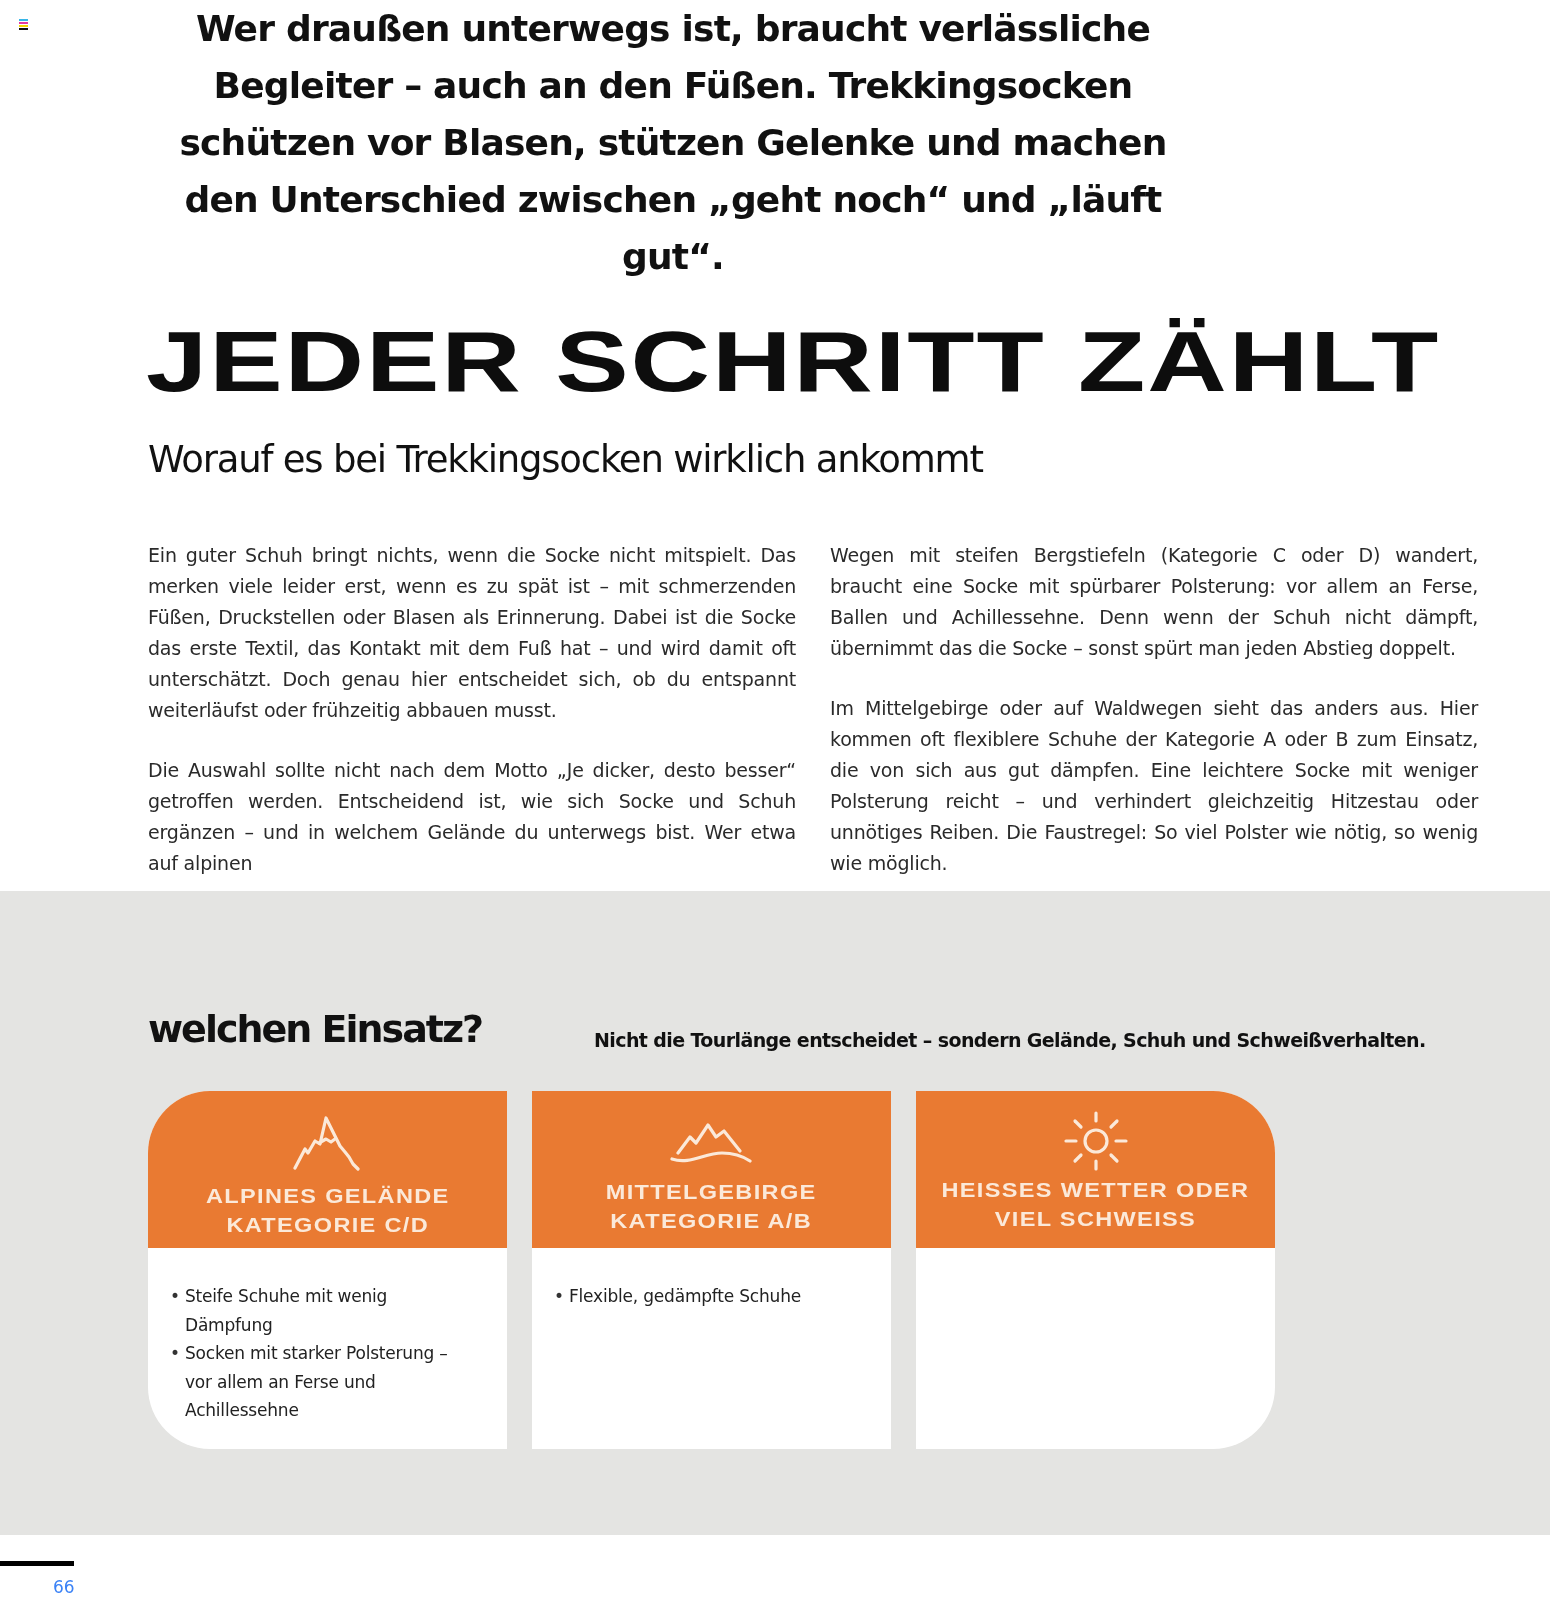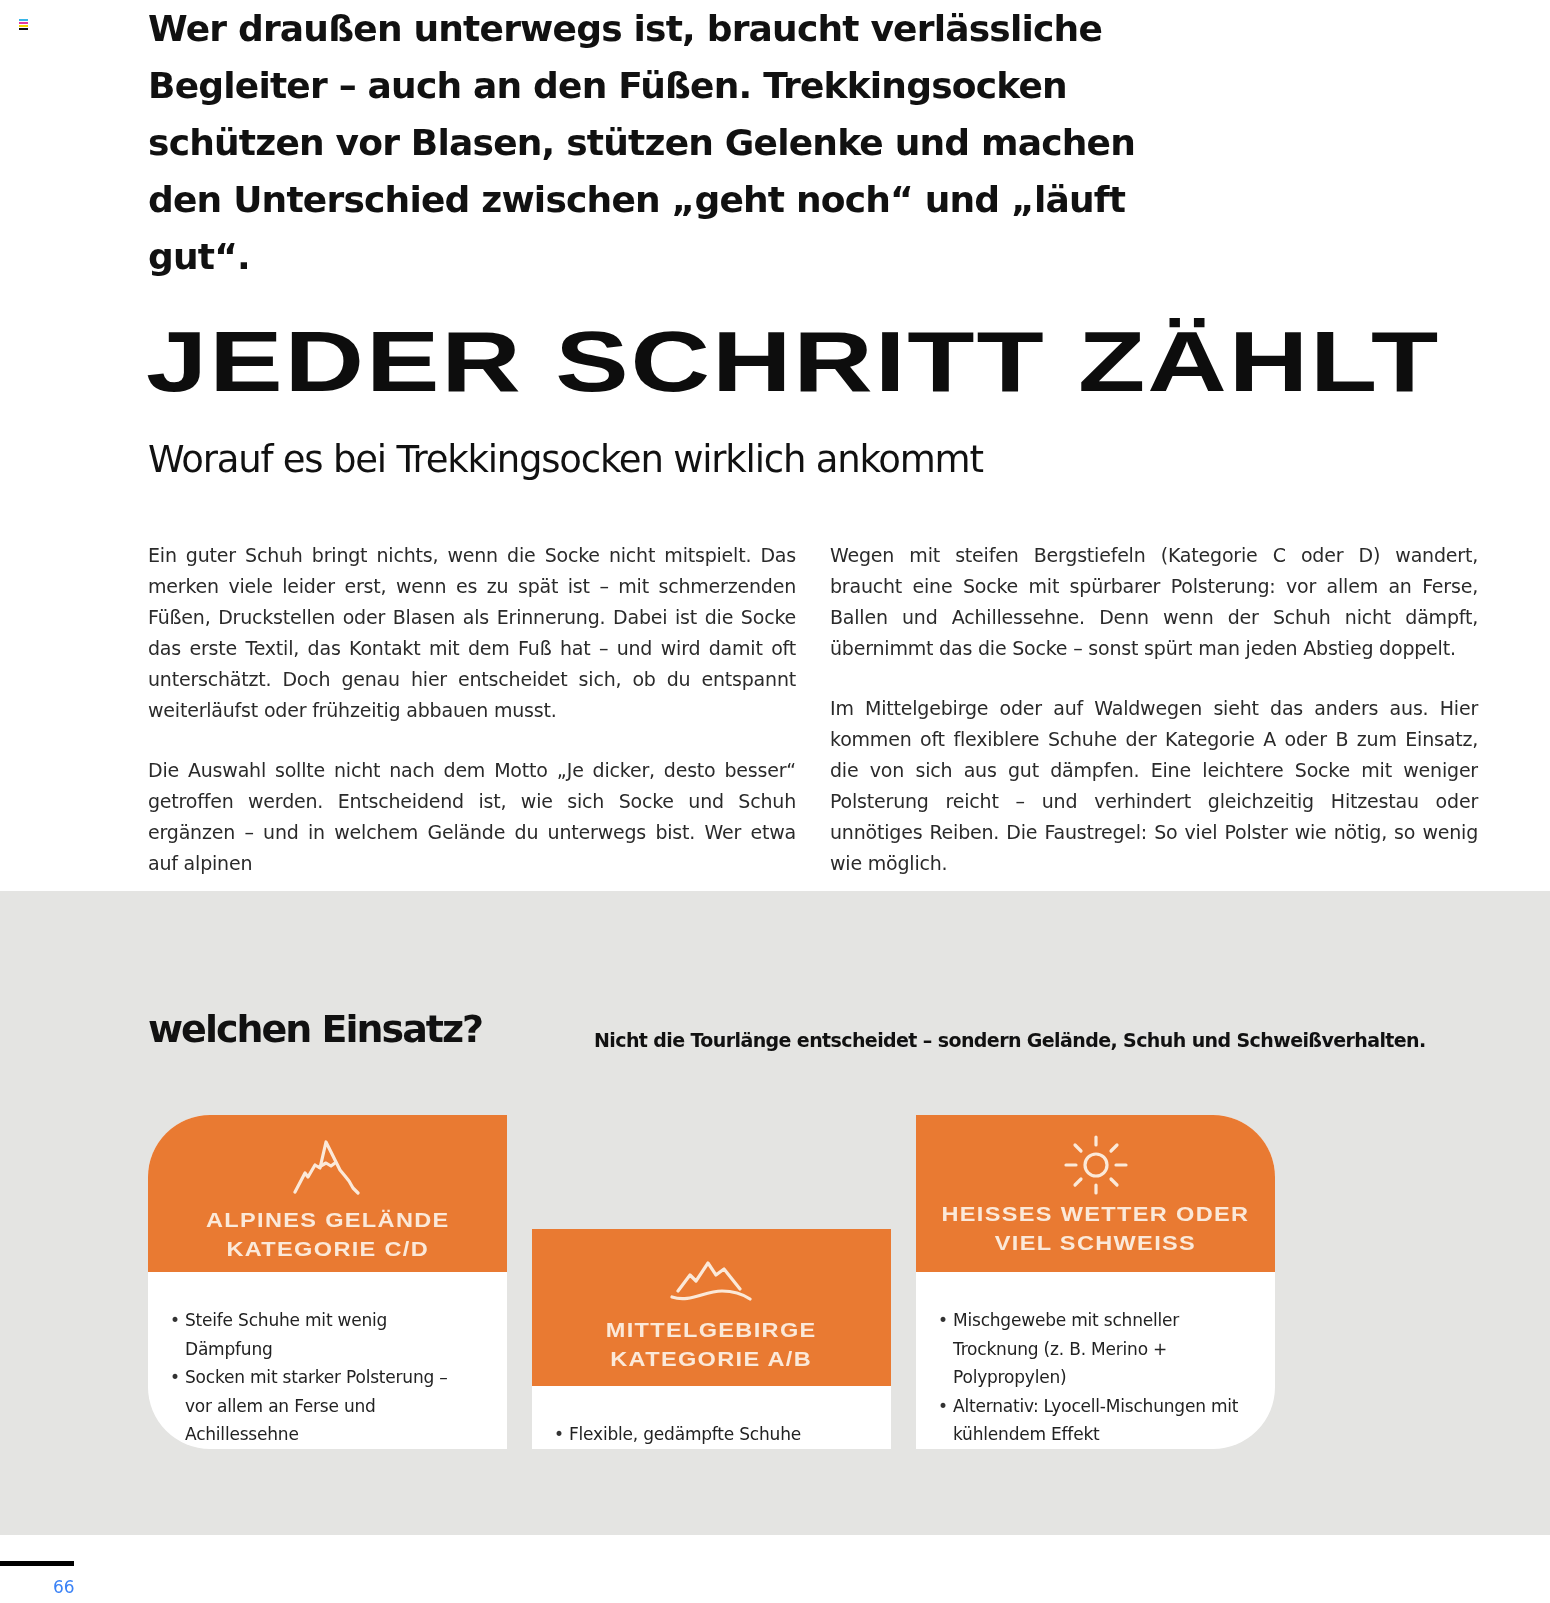--- a/index.html
+++ b/index.html
@@ -8,21 +8,21 @@
     background: #ffffff; color: #111;
     font-family: "Liberation Sans", sans-serif;
   }
   .color-marks { position: absolute; left: 19px; top: 19px; width: 9px; }
   .color-marks span { display: block; height: 2px; margin-bottom: 1px; }
 
   .intro {
     position: absolute; left: 148px; top: 0px; width: 1050px;
     font-family: "DejaVu Sans", sans-serif; font-weight: bold;
     font-size: 36px; line-height: 57px; letter-spacing: -0.8px;
-    margin: 0; color: #111;
+    margin: 0; color: #111; text-align: center;
   }
   .headline {
     position: absolute; left: 146px; top: 306px; margin: 0;
     font-family: "Liberation Sans", sans-serif; font-weight: 900;
     font-size: 86px; line-height: 110px; letter-spacing: 1.5px;
     transform: scaleX(1.28); transform-origin: left center;
     color: #0d0d0d; white-space: nowrap;
   }
   .subhead {
     position: absolute; left: 148px; top: 433px; margin: 0;
@@ -48,21 +48,21 @@
     font-size: 38px; line-height: 46px; letter-spacing: -2px; color: #111;
   }
   .section-note {
     position: absolute; left: 594px; top: 1026px; margin: 0;
     font-family: "DejaVu Sans", sans-serif; font-weight: bold;
     font-size: 19px; line-height: 28px; letter-spacing: -0.6px; color: #111; text-align: center;
   }
 
   .cards {
     position: absolute; left: 148px; top: 1091px; width: 1127px; height: 358px;
-    display: flex; gap: 25px; align-items: flex-end;
+    display: flex; gap: 25px;
   }
   .card {
     flex: 1; display: flex; flex-direction: column; background: #ffffff; overflow: hidden;
   }
   .card:first-child { border-radius: 62px 0 0 62px; }
   .card:last-child { border-radius: 0 62px 62px 0; }
   .card-head {
     height: 157px; background: #e97a32; color: #fbe9d9;
     display: flex; flex-direction: column; align-items: center; justify-content: flex-start;
   }
@@ -171,24 +171,18 @@
         <line x1="11" y1="10" x2="17" y2="16"></line>
         <line x1="47" y1="44" x2="53" y2="50"></line>
         <line x1="53" y1="10" x2="47" y2="16"></line>
         <line x1="17" y1="44" x2="11" y2="50"></line>
       </svg>
       <div class="t" style="margin-top:4px;">
         <span>HEISSES WETTER ODER</span><br>
         <span>VIEL SCHWEISS</span>
       </div>
     </div>
-    <div class="card-body">
-      <ul>
-        <li>Mischgewebe mit schneller Trocknung (z. B. Merino + Polypropylen)</li>
-        <li>Alternativ: Lyocell-Mischungen mit kühlendem Effekt</li>
-      </ul>
-    </div>
   </div>
 
 </div>
 
 <div class="page-rule"></div>
 <div class="page-number">66</div>
 
 </body></html>

